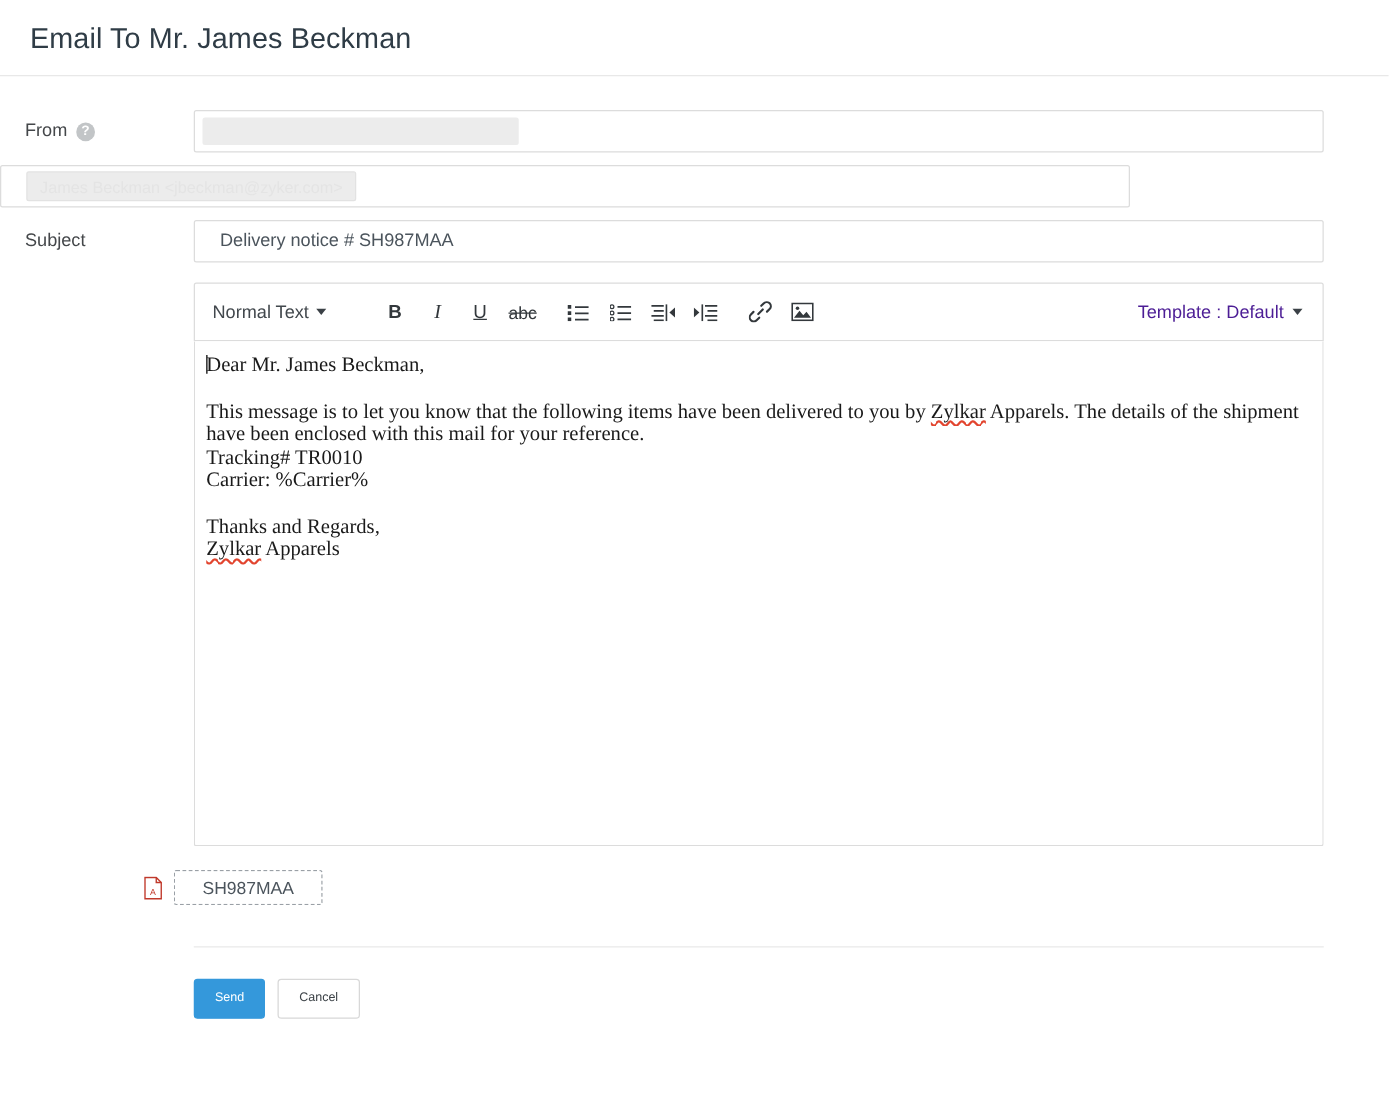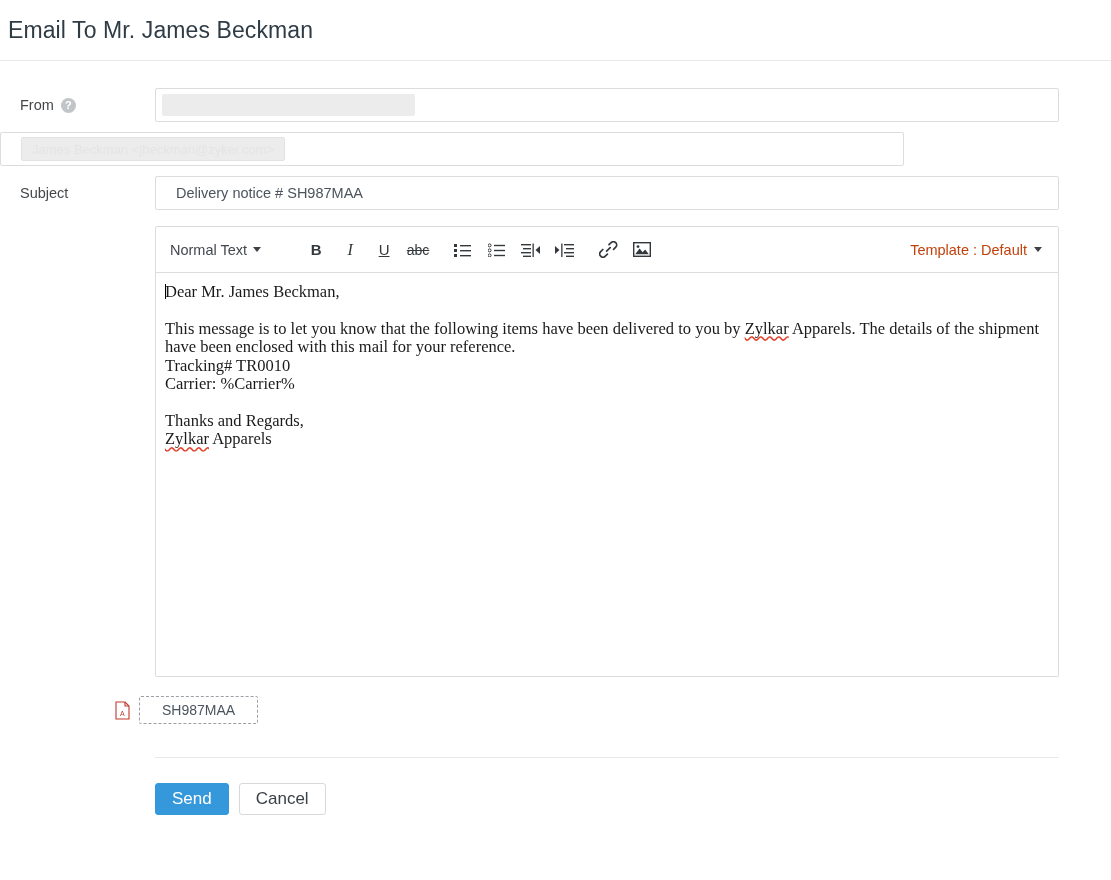--- a/index.html
+++ b/index.html
@@ -11,21 +11,21 @@
     font-family: "Liberation Sans", sans-serif;
     -webkit-font-smoothing: antialiased;
   }
 
   
   .page-header {
     height: 61px;
     border-bottom: 1px solid #e8e8e8;
     display: flex;
     align-items: center;
-    padding-left: 8px;
+    padding-left: 24px;
   }
   .page-title {
     font-size: 23px;
     font-weight: 400;
     color: #2f3c46;
     letter-spacing: 0.1px;
   }
 
   
   .form-area { padding-top: 27px; position: relative; }
@@ -143,21 +143,21 @@
     flex: none;
   }
   .tb-btn.bold { font-weight: 700; font-size: 15px; }
   .tb-btn.italic { font-style: italic; font-family: "Liberation Serif", serif; font-size: 16px; }
   .tb-btn.underline { text-decoration: underline; }
   .tb-btn.strike { text-decoration: line-through; font-size: 14px; }
   .tb-gap { width: 10px; flex: none; }
   .tb-spacer { flex: 1 1 auto; }
   .tb-template {
     font-size: 14.5px;
-    color: #c2410c;
+    color: #4c1d95;
     display: flex;
     align-items: center;
     gap: 7px;
     cursor: pointer;
     white-space: nowrap;
     padding-right: 2px;
   }
 
   .editor-body {
     border: 1px solid #dcdcdc;
@@ -218,21 +218,21 @@
   }
   .footer-actions {
     margin-left: 155px;
     margin-top: 25px;
     display: flex;
     align-items: center;
     gap: 10px;
   }
   .btn {
     font-family: "Liberation Sans", sans-serif;
-    font-size: 17px;
+    font-size: 10px;
     border-radius: 3px;
     padding: 0 16px;
     height: 32px;
     line-height: 30px;
     cursor: pointer;
     border: 1px solid transparent;
   }
   .btn-send {
     background: #3498db;
     color: #ffffff;

